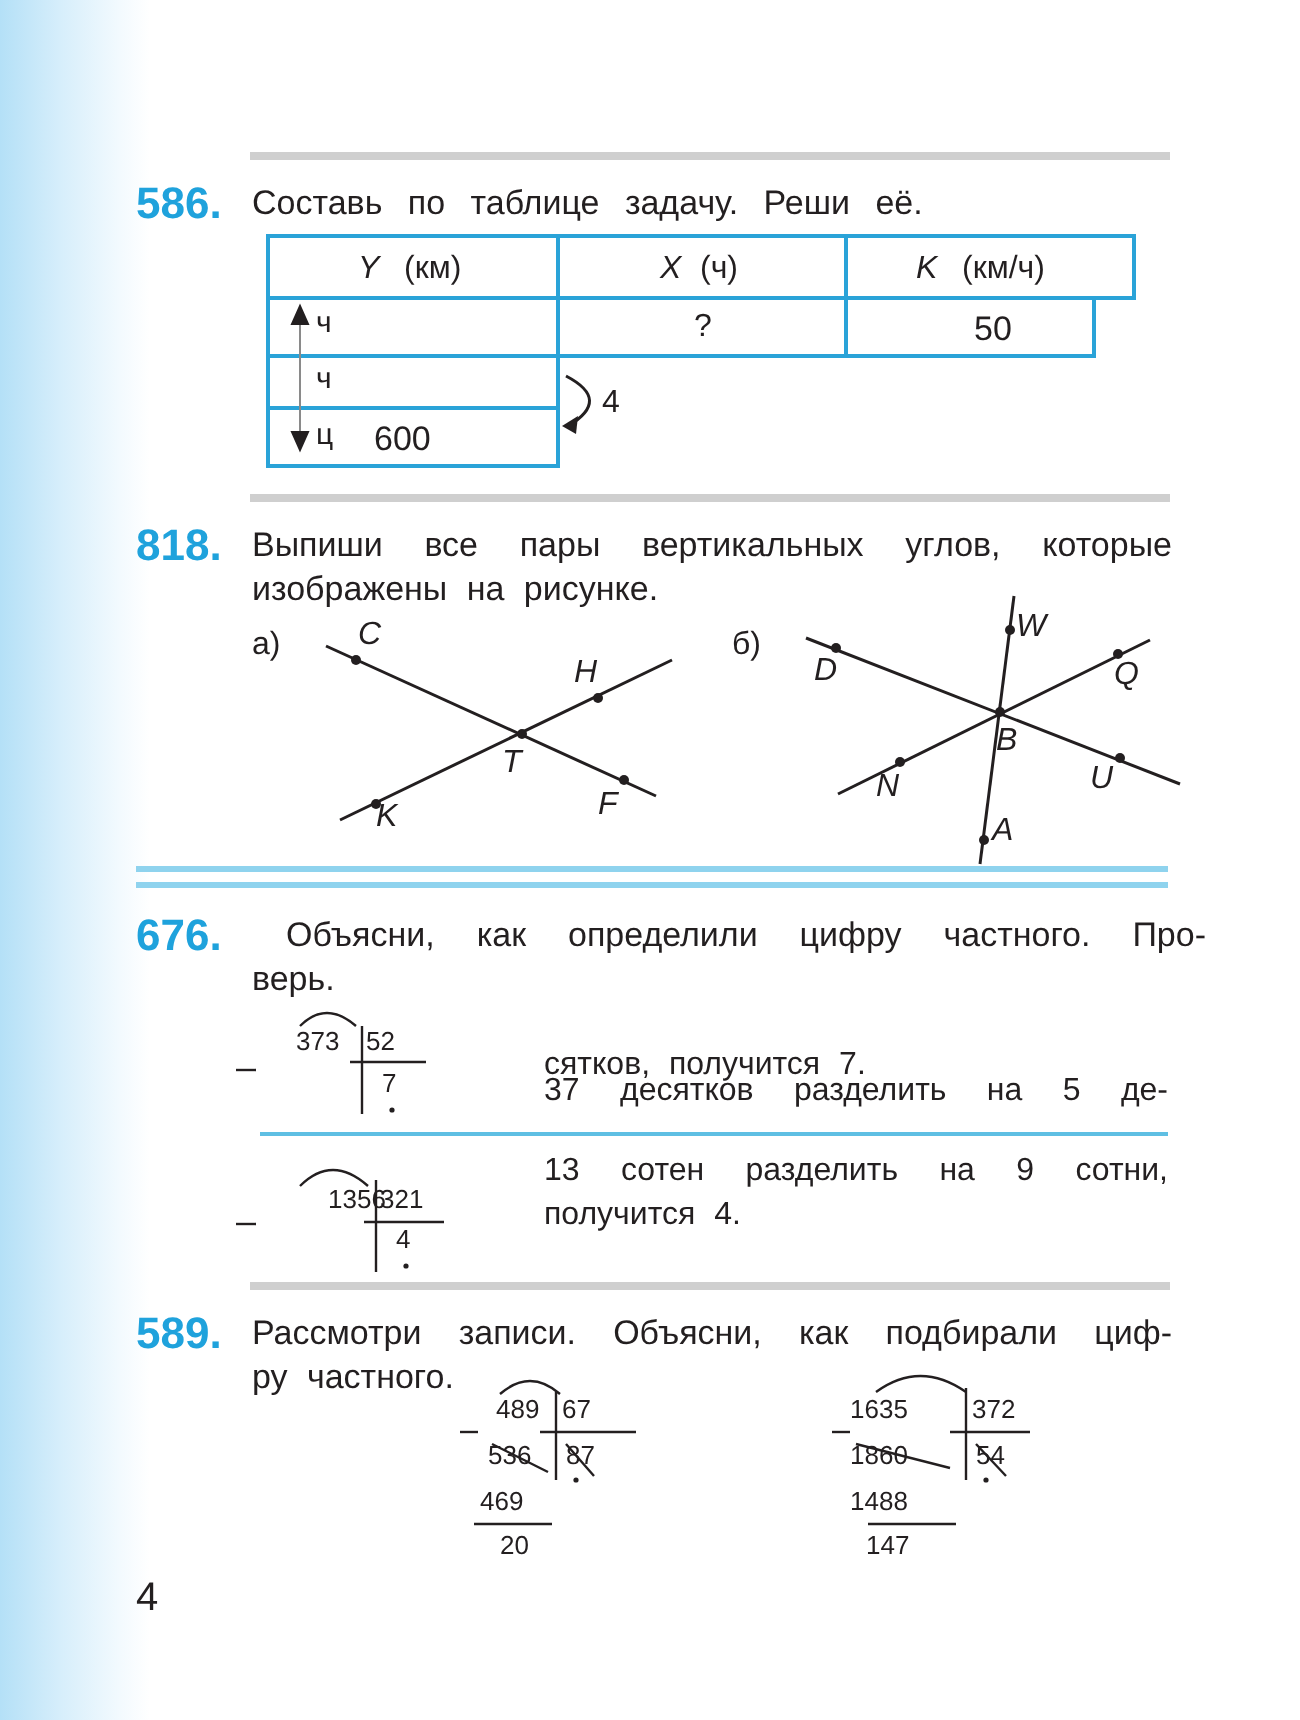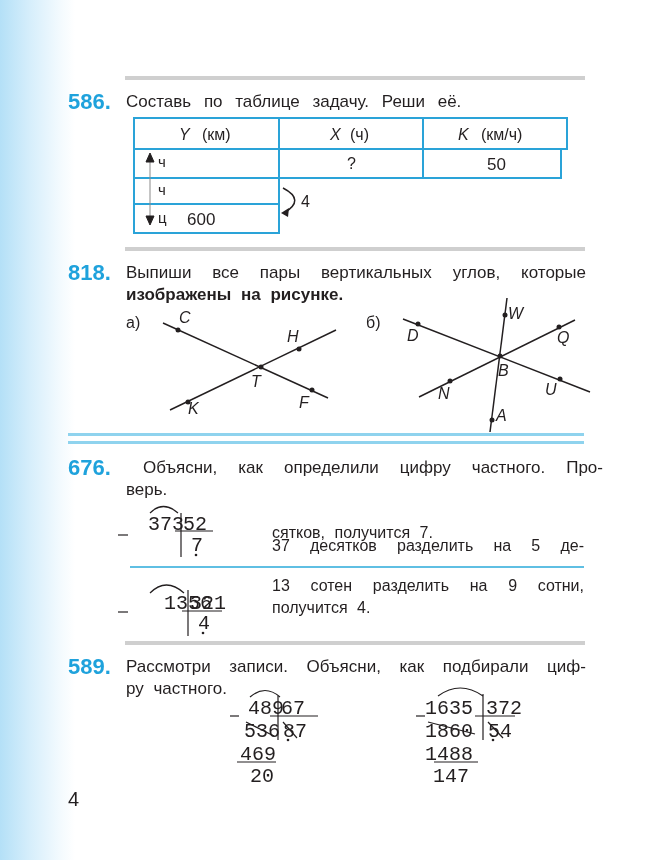--- a/index.html
+++ b/index.html
@@ -10,21 +10,21 @@
   }
   .abs { position: absolute; }
   .sep-gray { position: absolute; height: 4px; background: #cfcfcf; }
   .sep-blue { position: absolute; height: 3px; background: #8fd3ee; }
   .task-num { position: absolute; font-weight: bold; font-size: 22px; color: #1fa2dc; letter-spacing: 0px; }
   .task-text { position: absolute; font-size: 17px; line-height: 23px; word-spacing: 5px; text-align: justify; }
   .small-text { position: absolute; font-size: 16px; line-height: 23px; word-spacing: 5px; }
   .cell { position: absolute; border: 2px solid #2aa3d8; box-sizing: border-box; font-size: 16px; }
   .label { position: absolute; font-size: 16px; }
   .it { font-style: italic; }
-  .num { position: absolute; font-size: 20px; font-family: Liberation Mono, monospace; }
+  .num { position: absolute; font-size: 13px; }
   svg { position: absolute; left: 0; top: 0; }
 </style>
 </head>
 <body>
 
 <div class="sep-gray" style="left:125px; top:76px; width:460px;"></div>
 <div class="sep-gray" style="left:125px; top:247px; width:460px;"></div>
 <div class="sep-blue" style="left:68px; top:433px; width:516px;"></div>
 <div class="sep-blue" style="left:68px; top:441px; width:516px;"></div>
 <div class="sep-blue" style="left:130px; top:566px; width:454px; height:2px; background:#5fbfe3;"></div>
@@ -47,21 +47,21 @@
     <span class="label it" style="left:34px; top:7px;">K</span>
     <span class="label" style="left:57px; top:7px;">(км/ч)</span>
   </div>
 
   <div class="cell" style="left:133px; top:148px; width:147px; height:31px;">
     <span class="label" style="left:23px; top:3px; font-size:15px;">ч</span>
   </div>
   <div class="cell" style="left:278px; top:148px; width:146px; height:31px;">
     <span class="label" style="left:67px; top:5px;">?</span>
   </div>
-  <div class="cell" style="left:422px; top:148px; width:140px; height:31px;padding-left:24px;">
+  <div class="cell" style="left:422px; top:148px; width:126px; height:31px;padding-left:24px;">
     <span class="label" style="left:63px; top:5px; font-size:17px;">50</span>
   </div>
 
   <div class="cell" style="left:133px; top:177px; width:147px; height:28px;">
     <span class="label" style="left:23px; top:2px; font-size:15px;">ч</span>
   </div>
 
   <div class="cell" style="left:133px; top:203px; width:147px; height:31px;">
     <span class="label" style="left:23px; top:4px; font-size:15px;">ц</span>
     <span class="label" style="left:52px; top:5px; font-size:17px;">600</span>
@@ -143,21 +143,21 @@
     <line x1="416" y1="716" x2="425" y2="716"></line>
     <line x1="428" y1="722" x2="475" y2="734"></line>
     <line x1="488" y1="722" x2="503" y2="738"></line>
     <line x1="434" y1="762" x2="478" y2="762"></line>
   </g>
   <circle cx="493" cy="740" r="1.3" fill="#231f20"></circle>
 </svg>
 
 <div class="task-num" style="left:68px; top:260px;">818.</div>
 <div class="task-text" style="left:126px; top:261px; width:460px; text-align-last: justify;">Выпиши все пары вертикальных углов, которые</div>
-<div class="task-text" style="left:126px; top:283px;font-weight:bold;">изображены на рисунке.</div>
+<div class="task-text" style="left:126px; top:283px;">изображены на рисунке.</div>
 
 <div class="label" style="left:126px; top:314px;">а)</div>
 <span class="label it" style="left:179px; top:309px;">C</span>
 <span class="label it" style="left:287px; top:328px;">H</span>
 <span class="label it" style="left:251px; top:373px;">T</span>
 <span class="label it" style="left:188px; top:400px;">K</span>
 <span class="label it" style="left:299px; top:394px;">F</span>
 
 <div class="label" style="left:366px; top:314px;">б)</div>
 <span class="label it" style="left:508px; top:305px;">W</span>

